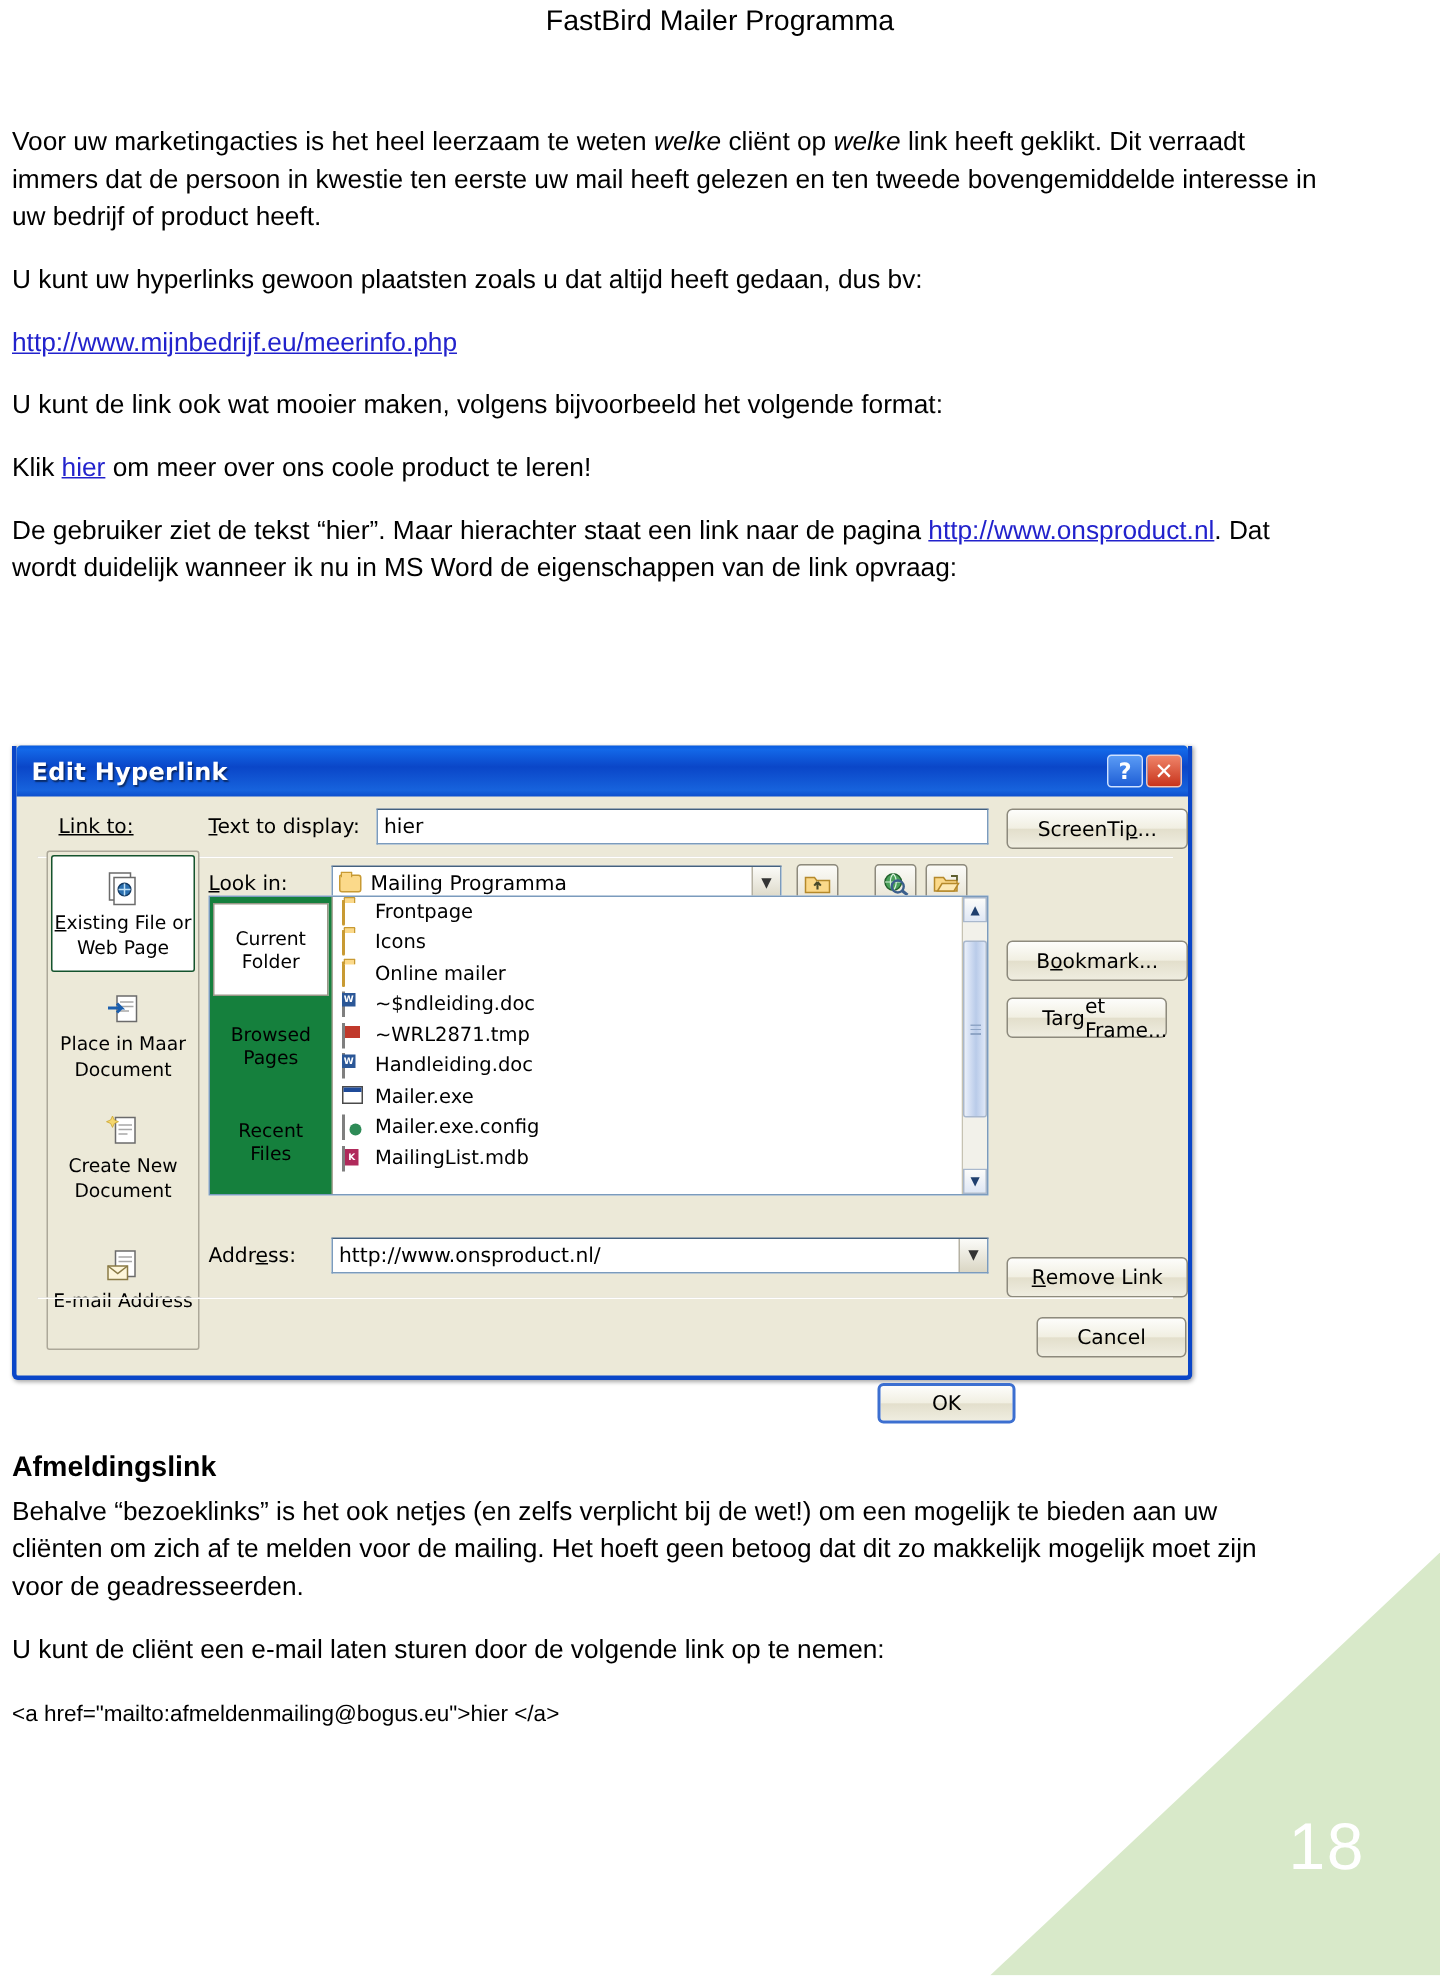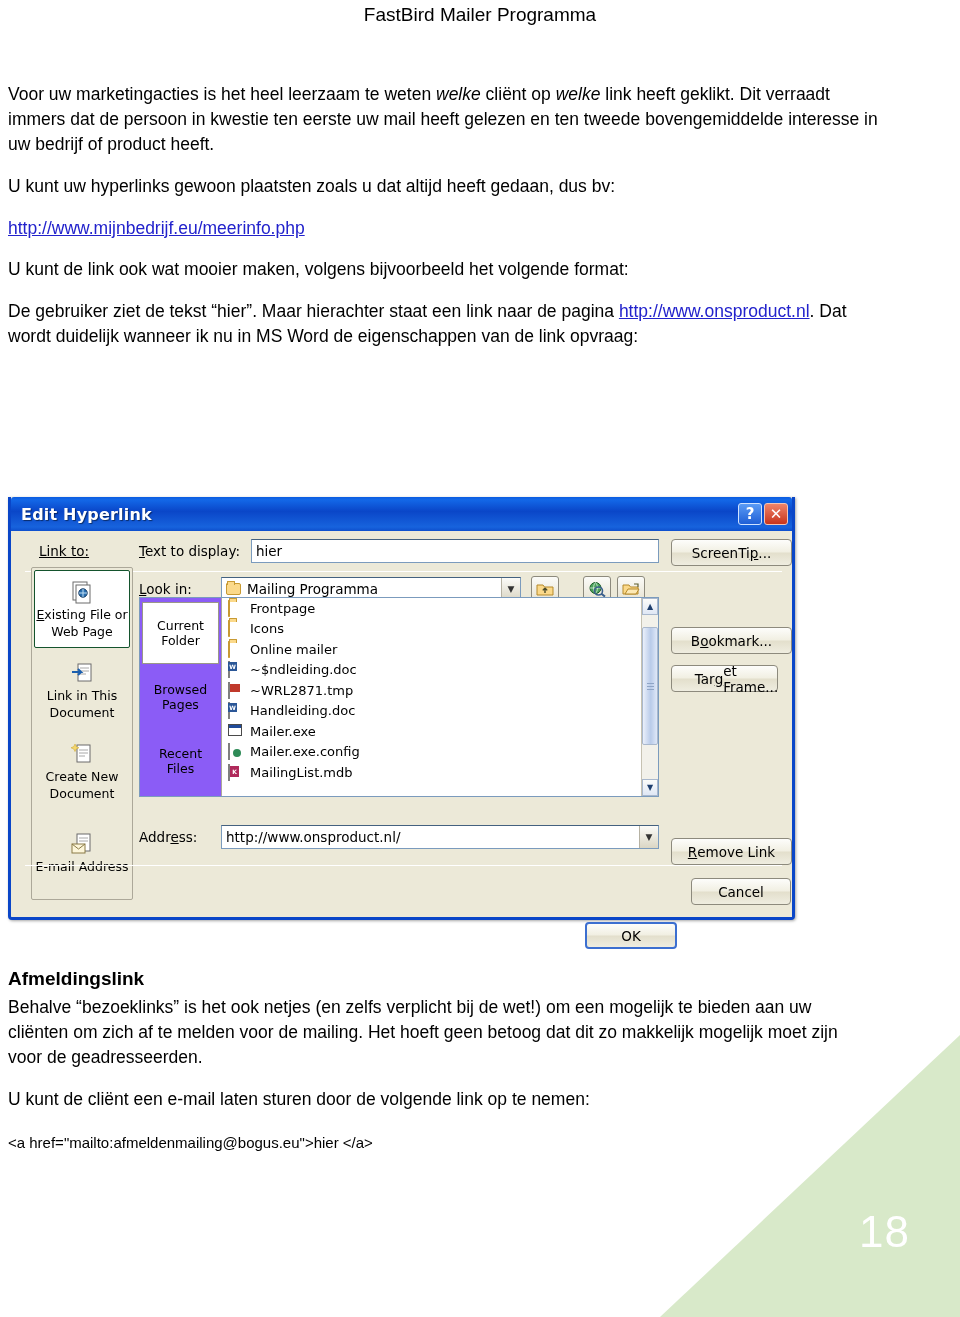--- a/index.html
+++ b/index.html
@@ -147,21 +147,21 @@
     display:flex; align-items:center; justify-content:center;
     cursor:pointer;
   }
 
   
   .list-shell{
     position:absolute; left:128px; top:66px; width:520px; height:200px;
     border:1px solid #7b9bbd; background:#fff; display:flex;
   }
   .cat-col{
-    width:82px; background:#8b5cf6; border-right:1px solid #aca899;
+    width:82px; background:#15803d; border-right:1px solid #aca899;
     padding-top:2px;
   }
   .cat-item{
     height:62px; display:flex; flex-direction:column;
     align-items:center; justify-content:center;
     font-size:12.5px; line-height:15px; text-align:center;
     cursor:pointer; margin:2px;
   }
   .cat-item.selected{ background:#fff; border:1px solid #9a9788; }
   .file-col{ flex:1; background:#fff; position:relative; overflow:hidden; }
@@ -229,20 +229,21 @@
   <p class="para"><span>Voor uw marketingacties is het heel leerzaam te weten </span><em class="it">welke</em><span> cliënt op </span><em class="it">welke</em><span> link heeft geklikt. Dit verraadt immers dat de persoon in kwestie ten eerste uw mail heeft gelezen en ten tweede bovengemiddelde interesse in uw bedrijf of product heeft.</span></p>
 
   <p class="para">U kunt uw hyperlinks gewoon plaatsten zoals u dat altijd heeft gedaan, dus bv:</p>
 
   <div class="linkblock">
     <span class="link">http://www.mijnbedrijf.eu/meerinfo.php</span>
   </div>
 
   <p class="para">U kunt de link ook wat mooier maken, volgens bijvoorbeeld het volgende format:</p>
 
+  <p class="para"><span>Klik </span><span class="link">hier</span><span> om meer over ons coole product te leren!</span></p>
 
   <p class="para"><span>De gebruiker ziet de tekst “hier”. Maar hierachter staat een link naar de pagina </span><span class="link">http://www.onsproduct.nl</span><span>. Dat wordt duidelijk wanneer ik nu in MS Word de eigenschappen van de link opvraag:</span></p>
 
 </div>
 
 <div id="edit-hyperlink-dialog">
 
   <div class="titlebar">
     <div class="tb-title">Edit Hyperlink</div>
     <div class="tb-btns">
@@ -281,21 +282,21 @@
       </div>
 
       <div class="rail-item">
         <span class="rail-ico">
           <svg width="26" height="26" viewBox="0 0 26 26">
             <rect x="9" y="4" width="13" height="17" fill="#fff" stroke="#6b6b6b"></rect>
             <path d="M11 8h9M11 11h9M11 14h6" stroke="#a8a8a8" stroke-width="1"></path>
             <path d="M3 12h9l-3-3 m3 3-3 3" fill="none" stroke="#1b5fae" stroke-width="2"></path>
           </svg>
         </span>
-        <span>Link in This</span>
+        <span>Place in Maar</span>
         <span>Document</span>
       </div>
 
       <div class="rail-item">
         <span class="rail-ico">
           <svg width="26" height="26" viewBox="0 0 26 26">
             <rect x="8" y="4" width="13" height="17" fill="#fff" stroke="#6b6b6b"></rect>
             <path d="M10 9h9M10 12h9M10 15h6" stroke="#a8a8a8" stroke-width="1"></path>
             <path d="M6 3l1.2 2.6L10 6.8 7.2 8 6 10.6 4.8 8 2 6.8l2.8-1.2z" fill="#f5d76e" stroke="#c9a227" stroke-width=".5"></path>
           </svg>

